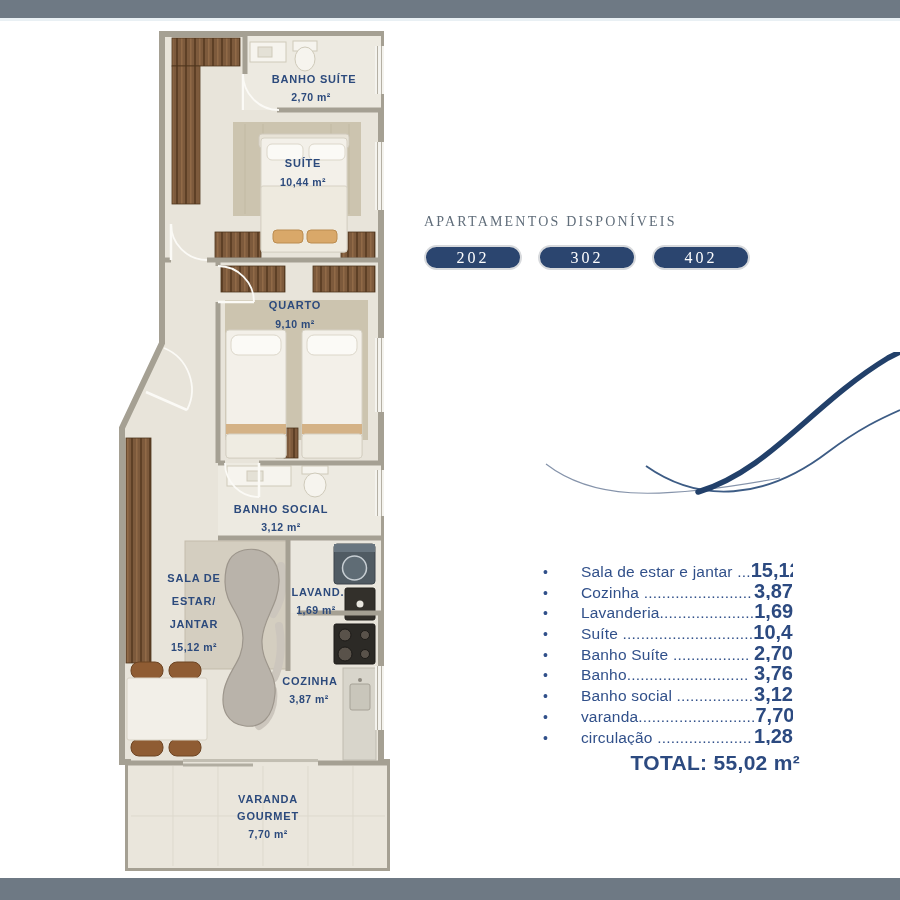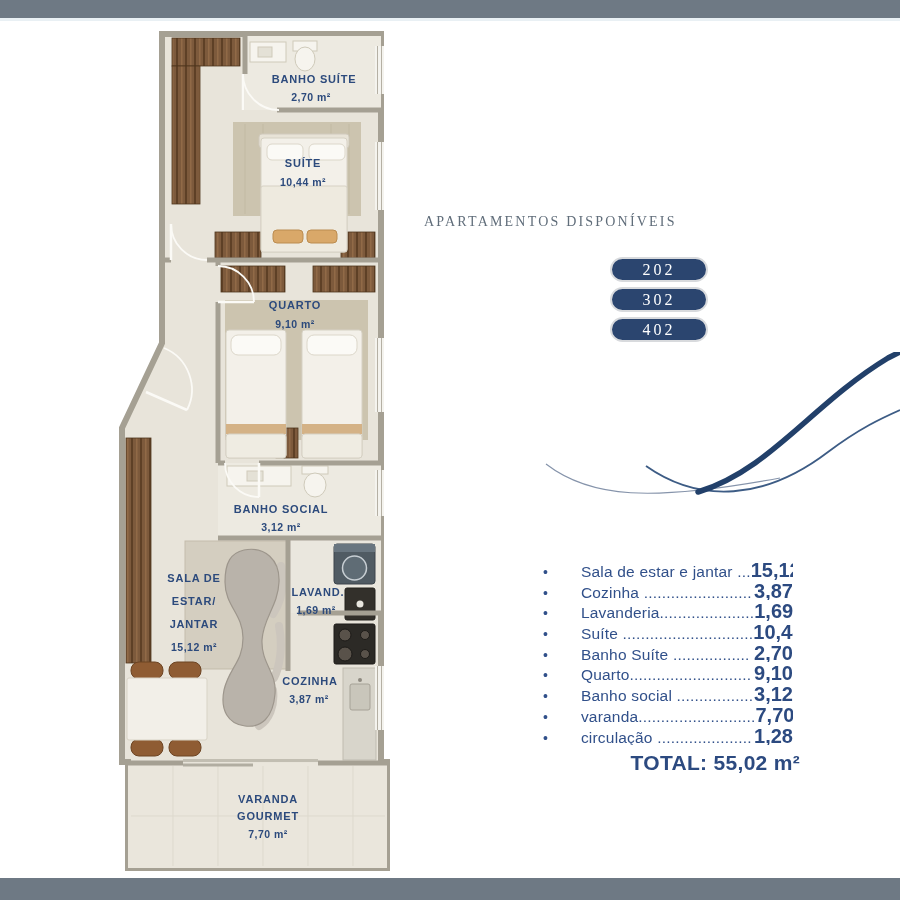--- a/index.html
+++ b/index.html
@@ -13,22 +13,22 @@
   .bar.bottom{top:878px;height:22px;}
 
   
   .avail-title{
     position:absolute;left:424px;top:214px;width:470px;
     text-align:left;
     font-family:"Liberation Serif", serif;
     font-size:14px;letter-spacing:2.2px;color:#606d7a;
   }
   .pills{
-    position:absolute;left:424px;top:257px;width:470px;
-    display:flex;flex-direction:column;align-items:center;gap:5px;
+    position:absolute;left:424px;top:245px;width:470px;
+    display:flex;flex-direction:row;align-items:center;gap:16px;
   }
   .pill{
     width:98px;height:25px;border-radius:14px;
     background:#2b456f;border:2px solid #d8dadd;
     color:#ffffff;display:flex;align-items:center;justify-content:center;
     font-family:"Liberation Serif", serif;
     font-size:16px;letter-spacing:3px;
     box-sizing:border-box;cursor:pointer;
   }
   .wave{position:absolute;left:540px;top:352px;width:360px;height:152px;}
@@ -318,22 +318,22 @@
       <span class="lbl">Suíte .............................</span>
       <span class="val">10,44</span>
     </div>
   <div class="room-row">
       <span class="bullet">•</span>
       <span class="lbl">Banho Suíte .................</span>
       <span class="val">2,70</span>
     </div>
   <div class="room-row">
       <span class="bullet">•</span>
-      <span class="lbl">Quarto...........................</span>
-      <span class="val">9,10</span>
+      <span class="lbl">Banho...........................</span>
+      <span class="val">3,76</span>
     </div>
   <div class="room-row">
       <span class="bullet">•</span>
       <span class="lbl">Banho social .................</span>
       <span class="val">3,12</span>
     </div>
   <div class="room-row">
       <span class="bullet">•</span>
       <span class="lbl">varanda..........................</span>
       <span class="val">7,70</span>

